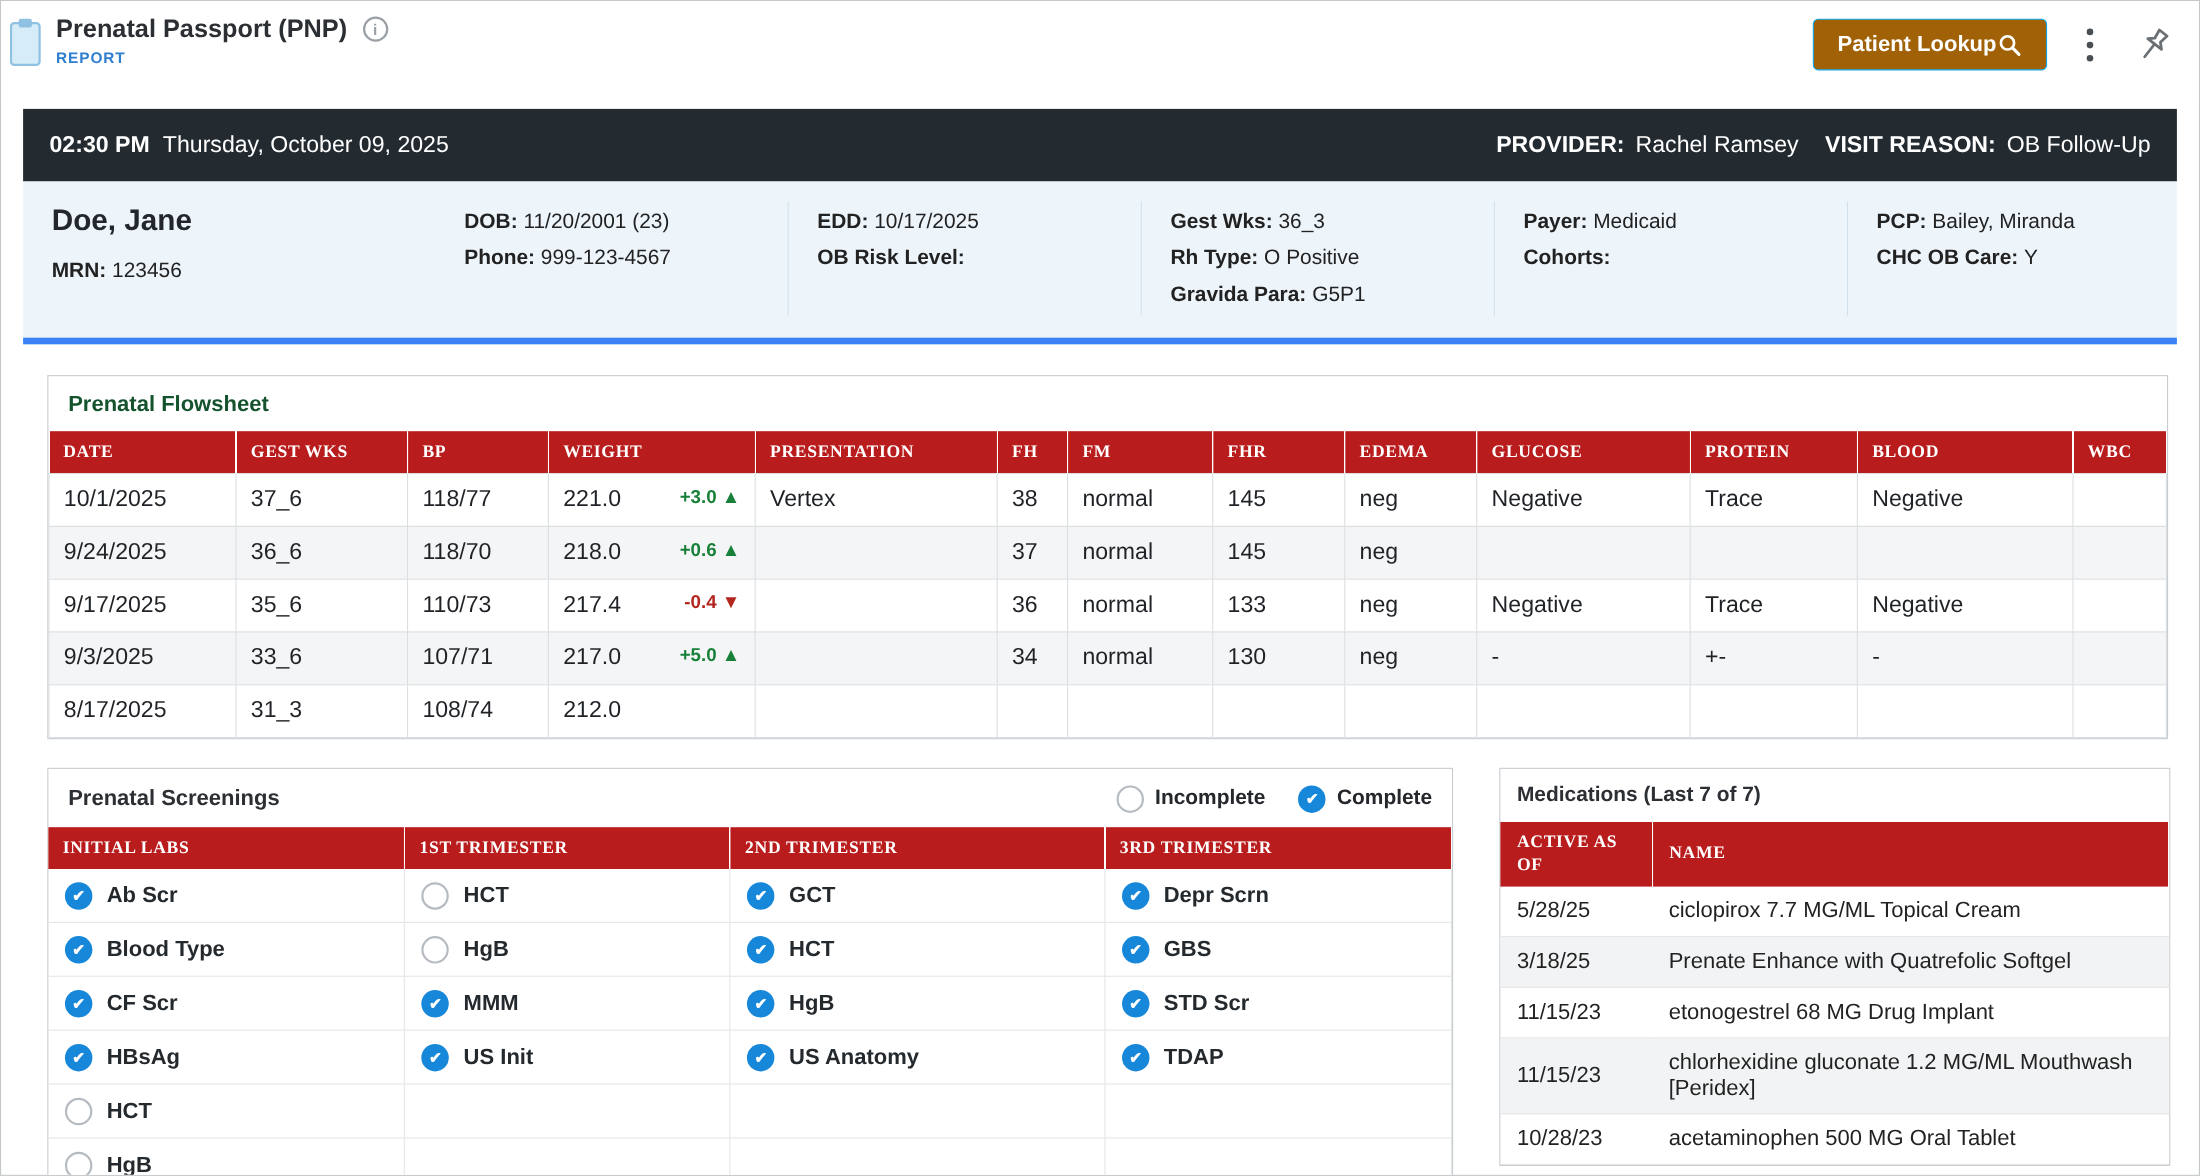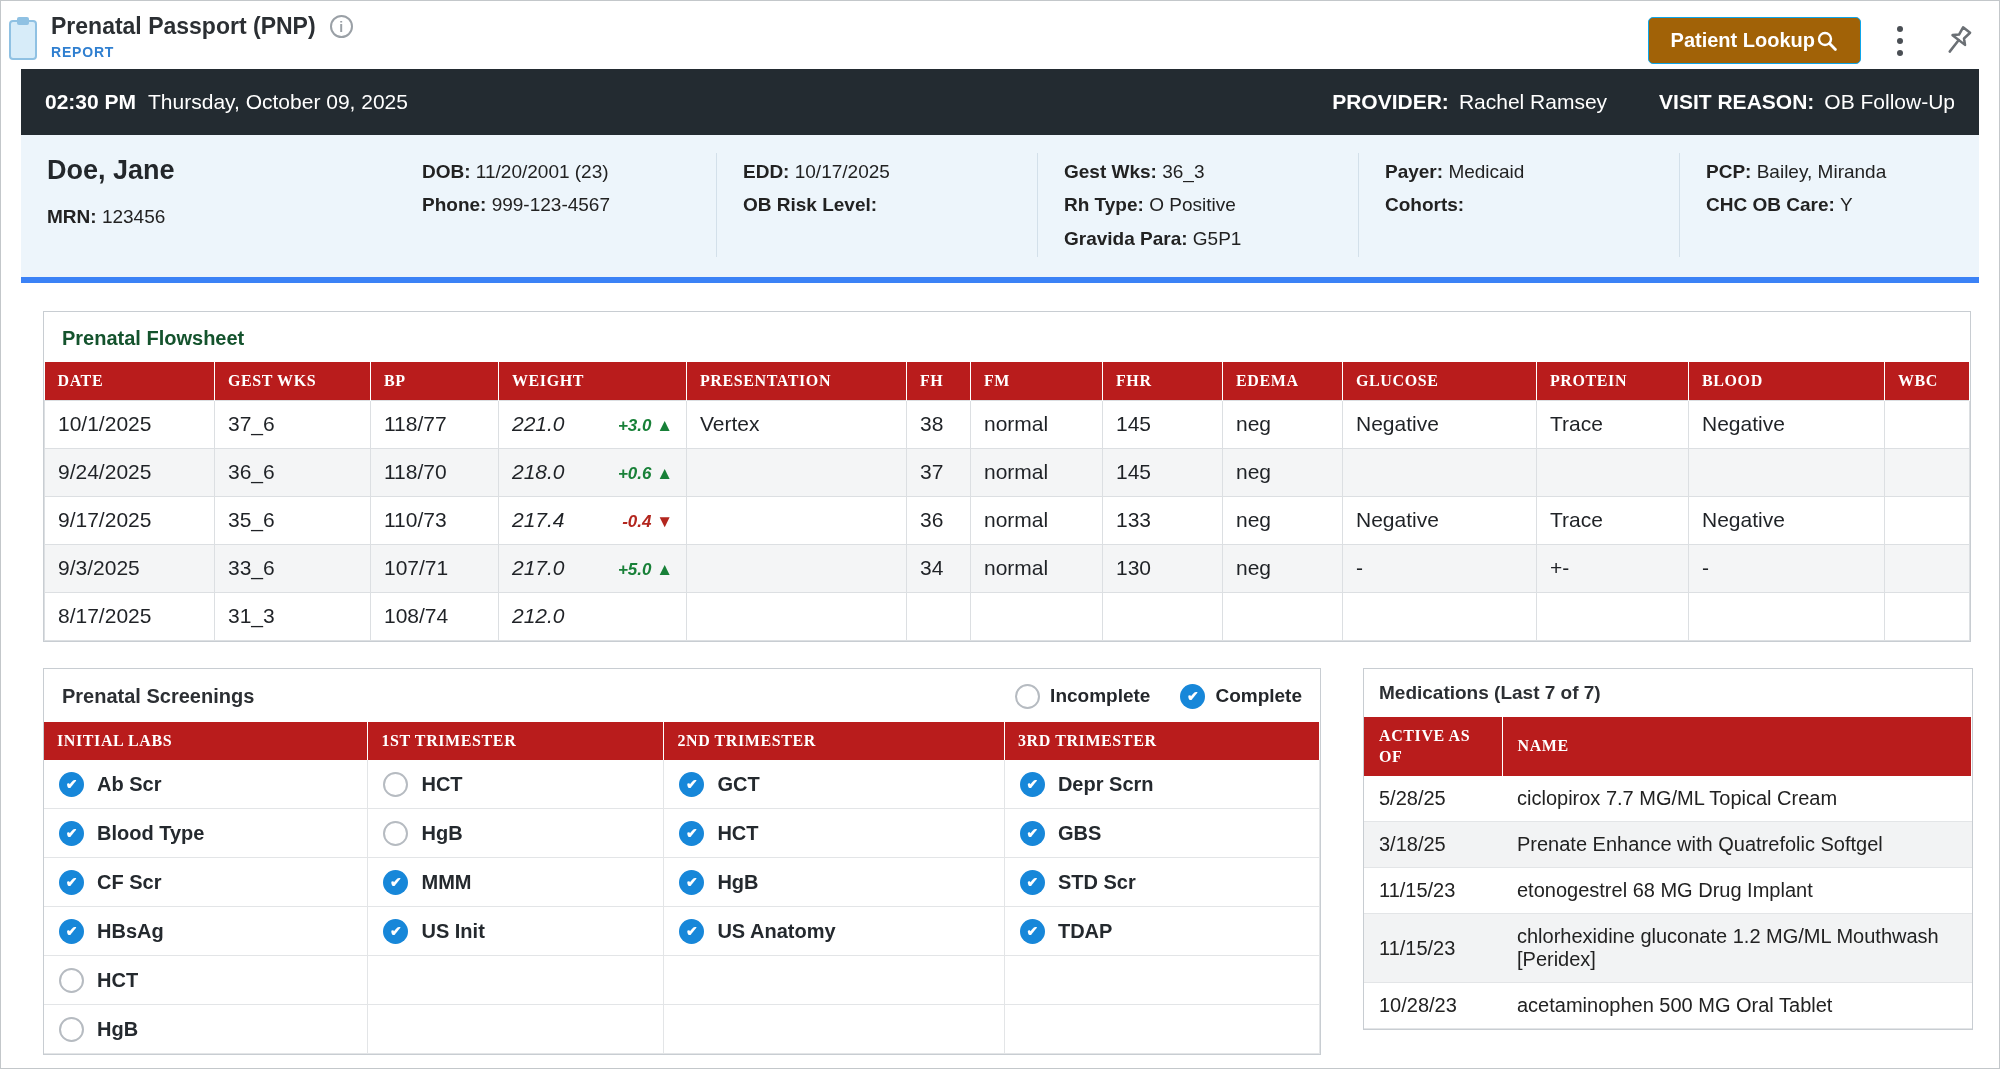--- a/index.html
+++ b/index.html
@@ -11,21 +11,21 @@
   .page {
     width: 2000px; height: 1069px;
     border: 1px solid #c3c7ca;
     overflow: hidden;
     background: #fff;
     position: relative;
   }
 
   
   .topbar {
-    height: 68px;
+    height: 98px;
     display: flex;
     align-items: flex-start;
     padding: 12px 18px 0 8px;
     background: #fff;
   }
   .clipboard-tab { margin-top: 2px; flex: 0 0 auto; }
   .title-block { margin-left: 12px; }
   .title-row { display: flex; align-items: center; gap: 14px; }
   .page-title { font-size: 23px; font-weight: 700; color: #2b2f33; }
   .info-icon {
@@ -59,21 +59,21 @@
     margin: 0 20px;
     background: #232b31;
     color: #fff;
     height: 66px;
     display: flex; align-items: center; justify-content: space-between;
     padding: 0 24px;
     font-size: 21px;
   }
   .visit-left { display: flex; gap: 12px; align-items: baseline; }
   .visit-time { font-weight: 700; }
-  .visit-right { display: flex; gap: 52px; margin-left: 14px; }
+  .visit-right { display: flex; gap: 24px; margin-left: 14px; }
   .visit-pair { display: flex; gap: 10px; }
   .visit-pair .lbl { font-weight: 700; }
 
   
   .patient-banner {
     margin: 0 20px;
     background: #edf5fb;
     border-bottom: 6px solid #3b82f6;
     display: flex;
     padding: 18px 0 20px 0;
@@ -102,21 +102,21 @@
     border-right: 1px solid rgba(255,255,255,0.18);
     white-space: nowrap; overflow: hidden; font-family: Liberation Serif, serif;
   }
   .fs-table td {
     font-size: 21px; color: #1f2226;
     padding: 11px 13px;
     border: 1px solid #dcdfe2;
     height: 48px;
   }
   .fs-table tbody tr:nth-child(even) { background: #f4f5f6; }
-  .weight-cell { display: flex; justify-content: space-between; align-items: flex-end; font-style: italic; }
+  .weight-cell { display: flex; justify-content: space-between; align-items: flex-start; }
   .delta { font-size: 17px; font-weight: 700; white-space: nowrap; }
   .delta.up { color: #188038; }
   .delta.down { color: #b3261e; }
 
   
   .bottom-row { display: flex; gap: 42px; margin: 26px 28px 0 42px; align-items: flex-start; }
   .screenings-panel { width: 1278px; flex: 0 0 auto; }
   .meds-panel { width: 610px; flex: 0 0 auto; }
 
   .scr-header { display: flex; align-items: center; justify-content: space-between; padding: 15px 18px 13px; }

